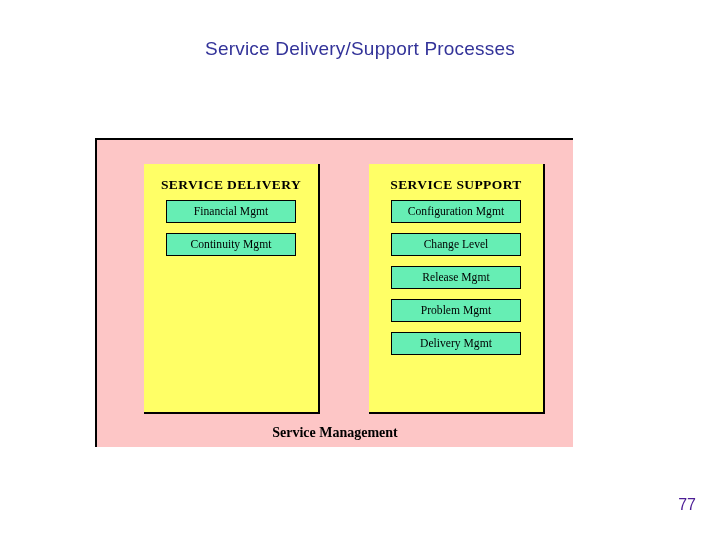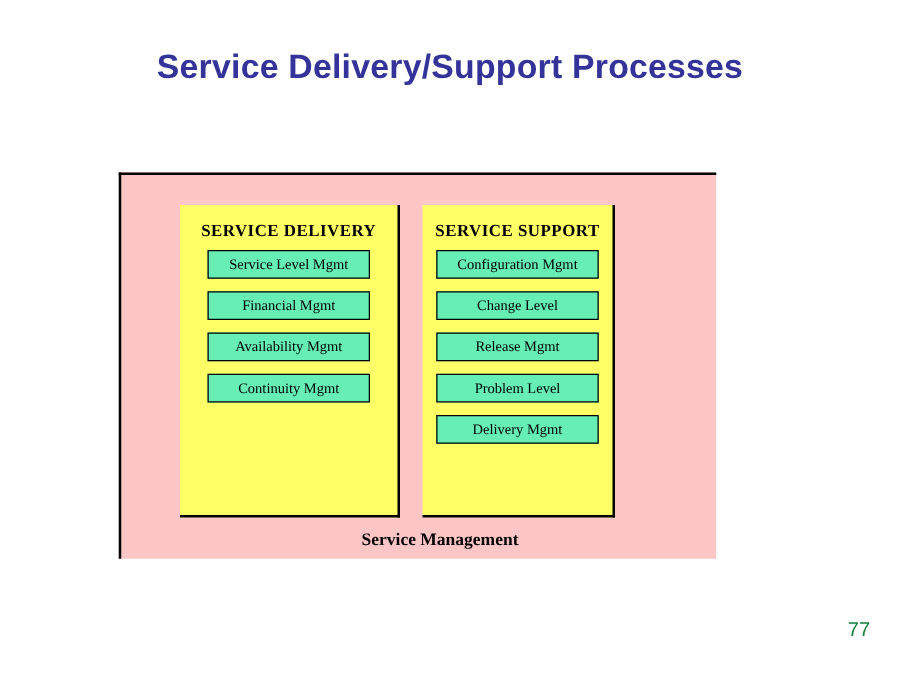--- a/index.html
+++ b/index.html
@@ -16,22 +16,22 @@
   }
 
   
   #slide-title {
     position: absolute;
     left: 0;
     top: 38px;
     width: 720px;
     text-align: center;
     font-family: "Liberation Sans", sans-serif;
-    font-size: 27px;
-    font-weight: bold;
+    font-size: 19px;
+    font-weight: normal;
     color: #333399;
     letter-spacing: 0.2px;
     white-space: nowrap;
   }
 
   
   #diagram-frame {
     position: absolute;
     left: 95px;
     top: 138px;
@@ -52,23 +52,23 @@
     box-sizing: border-box;
   }
   #panel-service-delivery {
     left: 47px;
     top: 24px;
     width: 176px;
     height: 250px;
     padding-left: 32px;
   }
   #panel-service-support {
-    left: 241px;
+    left: 272px;
     top: 24px;
-    width: 154px;
+    width: 176px;
     height: 250px;
   }
 
   .panel-heading {
     position: absolute;
     left: 0;
     top: 13px;
     width: 100%;
     text-align: center;
     font-family: "Liberation Serif", serif;
@@ -110,57 +110,54 @@
     position: absolute;
     left: 0;
     top: 285px;
     width: 100%;
     text-align: center;
     font-family: "Liberation Serif", serif;
     font-size: 14px;
     font-weight: bold;
     color: #000000;
     white-space: nowrap;
-    margin-left: 17px;
   }
 
   
   #page-number {
     position: absolute;
     right: 24px;
     bottom: 26px;
     font-family: "Liberation Sans", sans-serif;
     font-size: 16px;
-    color: #15803d;
+    color: #4c1d95;
   }
 </style>
 </head>
 <body>
 
 <div id="slide-title">Service Delivery/Support Processes</div>
 
 <div id="diagram-frame">
 
   <div id="panel-service-delivery" class="yellow-panel">
     <div class="panel-heading">SERVICE DELIVERY</div>
     <div class="process-list">
-      <div class="process-box">Service Level Mgmt</div>
       <div class="process-box">Financial Mgmt</div>
-      <div class="process-box">Availability Mgmt</div>
       <div class="process-box">Continuity Mgmt</div>
     </div>
   </div>
 
   <div id="panel-service-support" class="yellow-panel">
     <div class="panel-heading">SERVICE SUPPORT</div>
     <div class="process-list">
       <div class="process-box">Configuration Mgmt</div>
       <div class="process-box">Change Level</div>
       <div class="process-box">Release Mgmt</div>
-      <div class="process-box">Problem Level</div>
+      <div class="process-box">Problem Mgmt</div>
       <div class="process-box">Delivery Mgmt</div>
     </div>
   </div>
 
   <div id="service-management-caption">Service Management</div>
 </div>
 
 <div id="page-number">77</div>
 
 </body></html>

